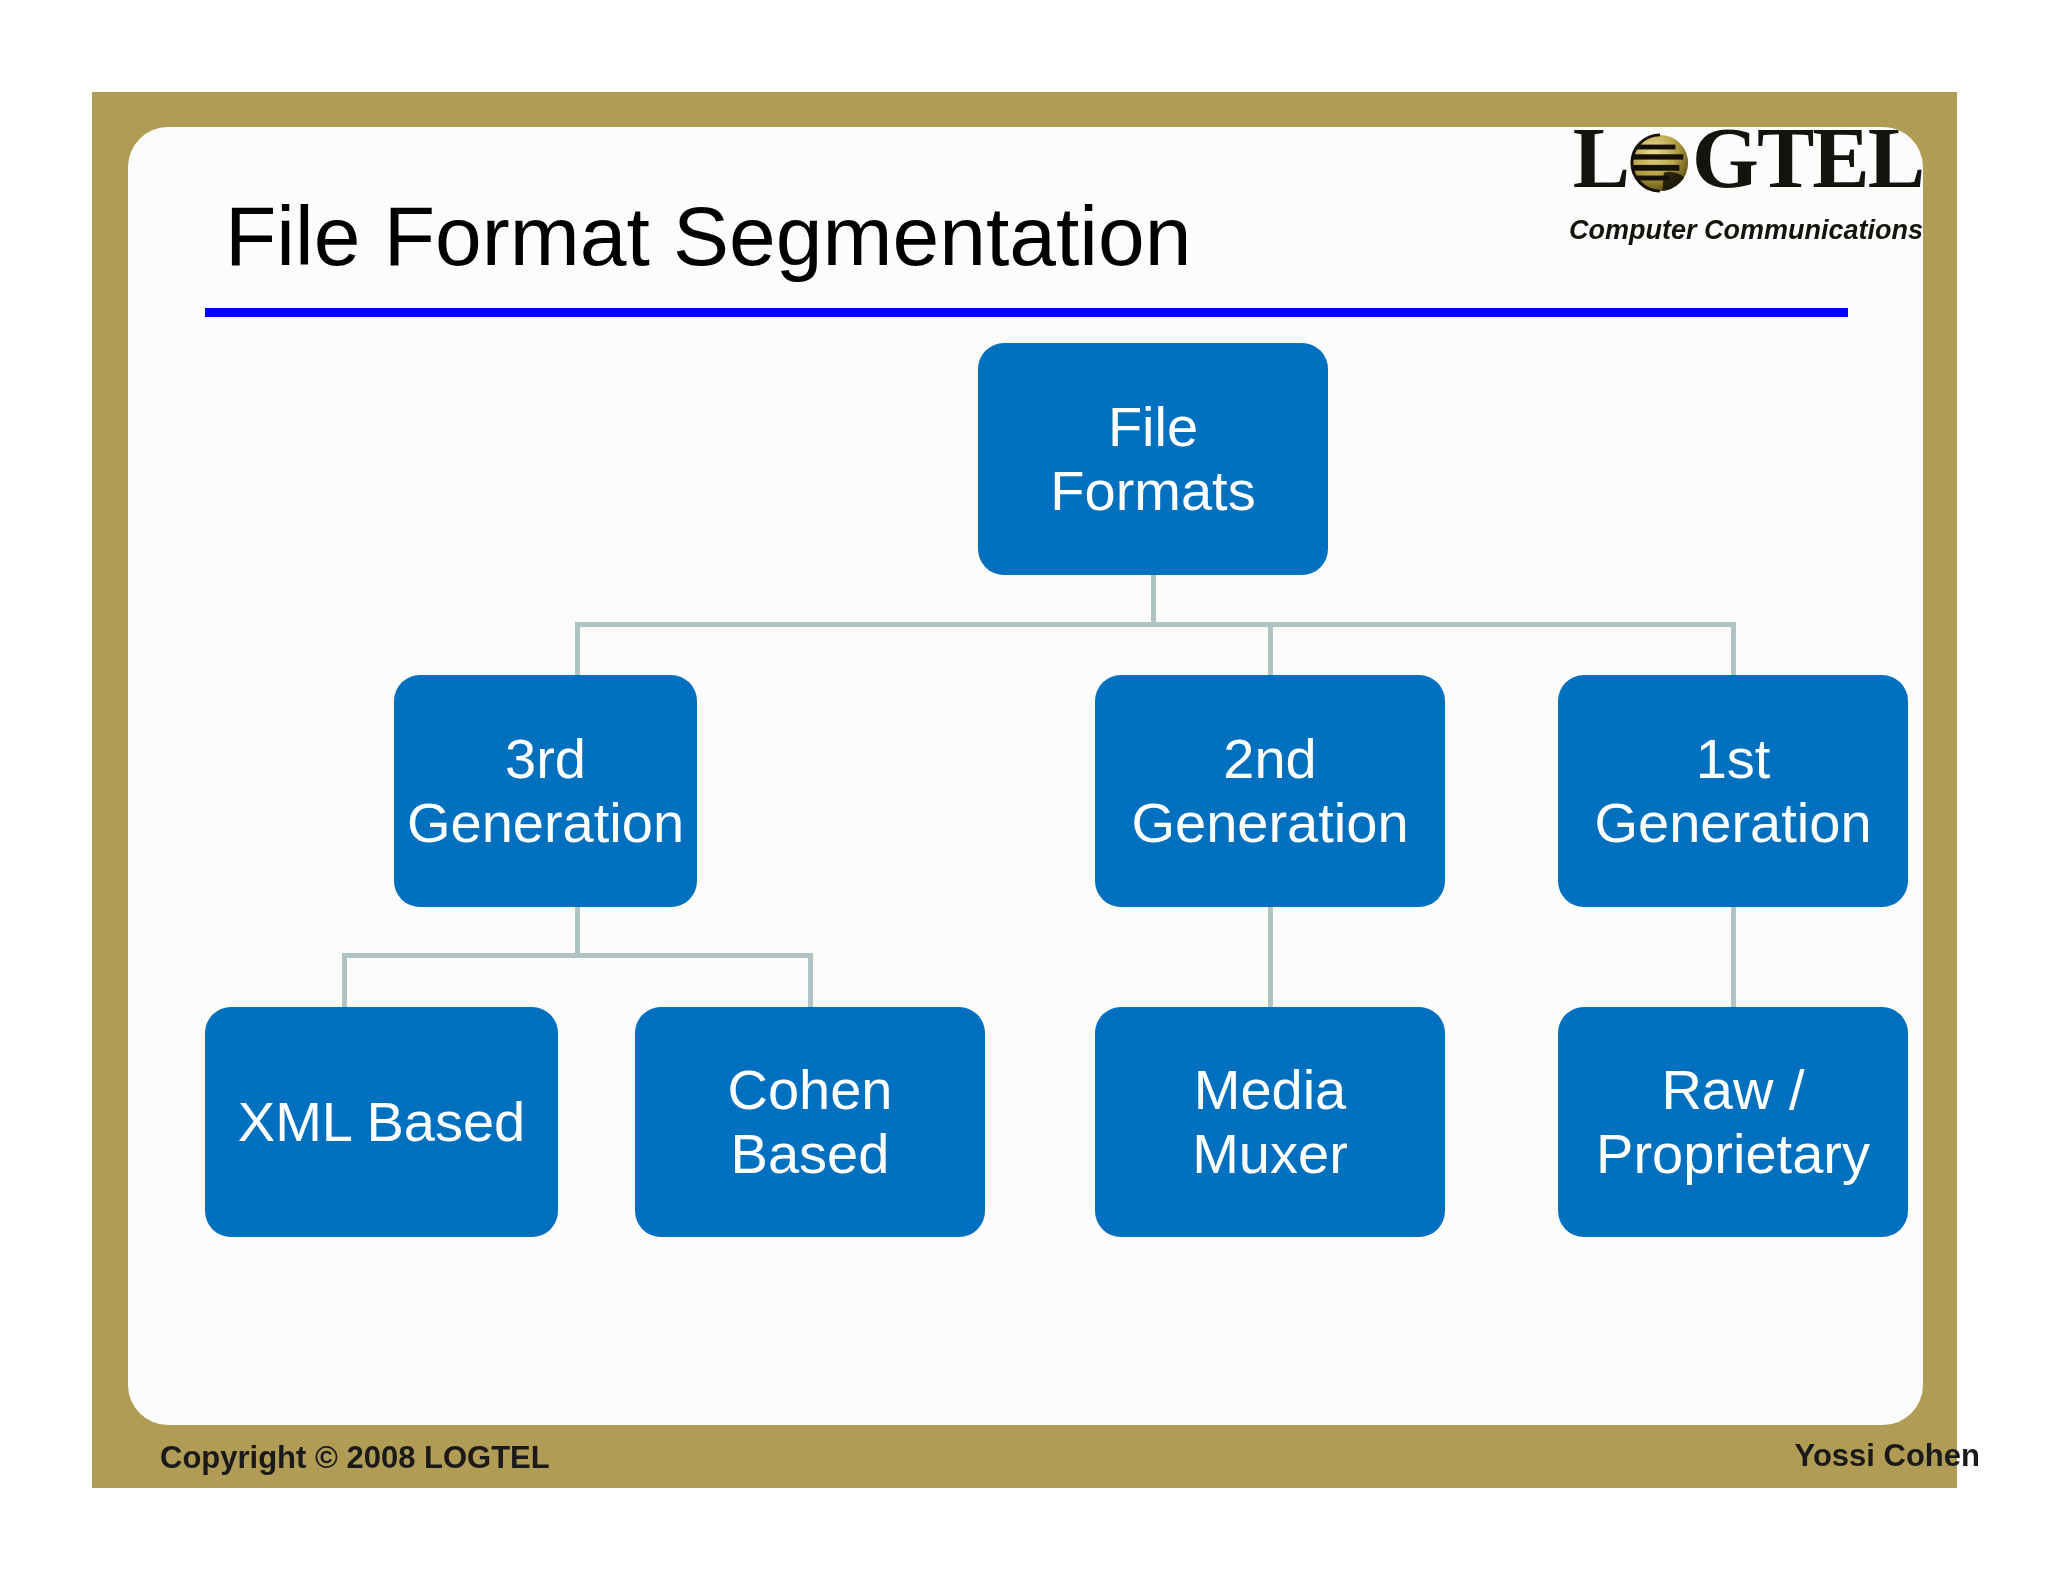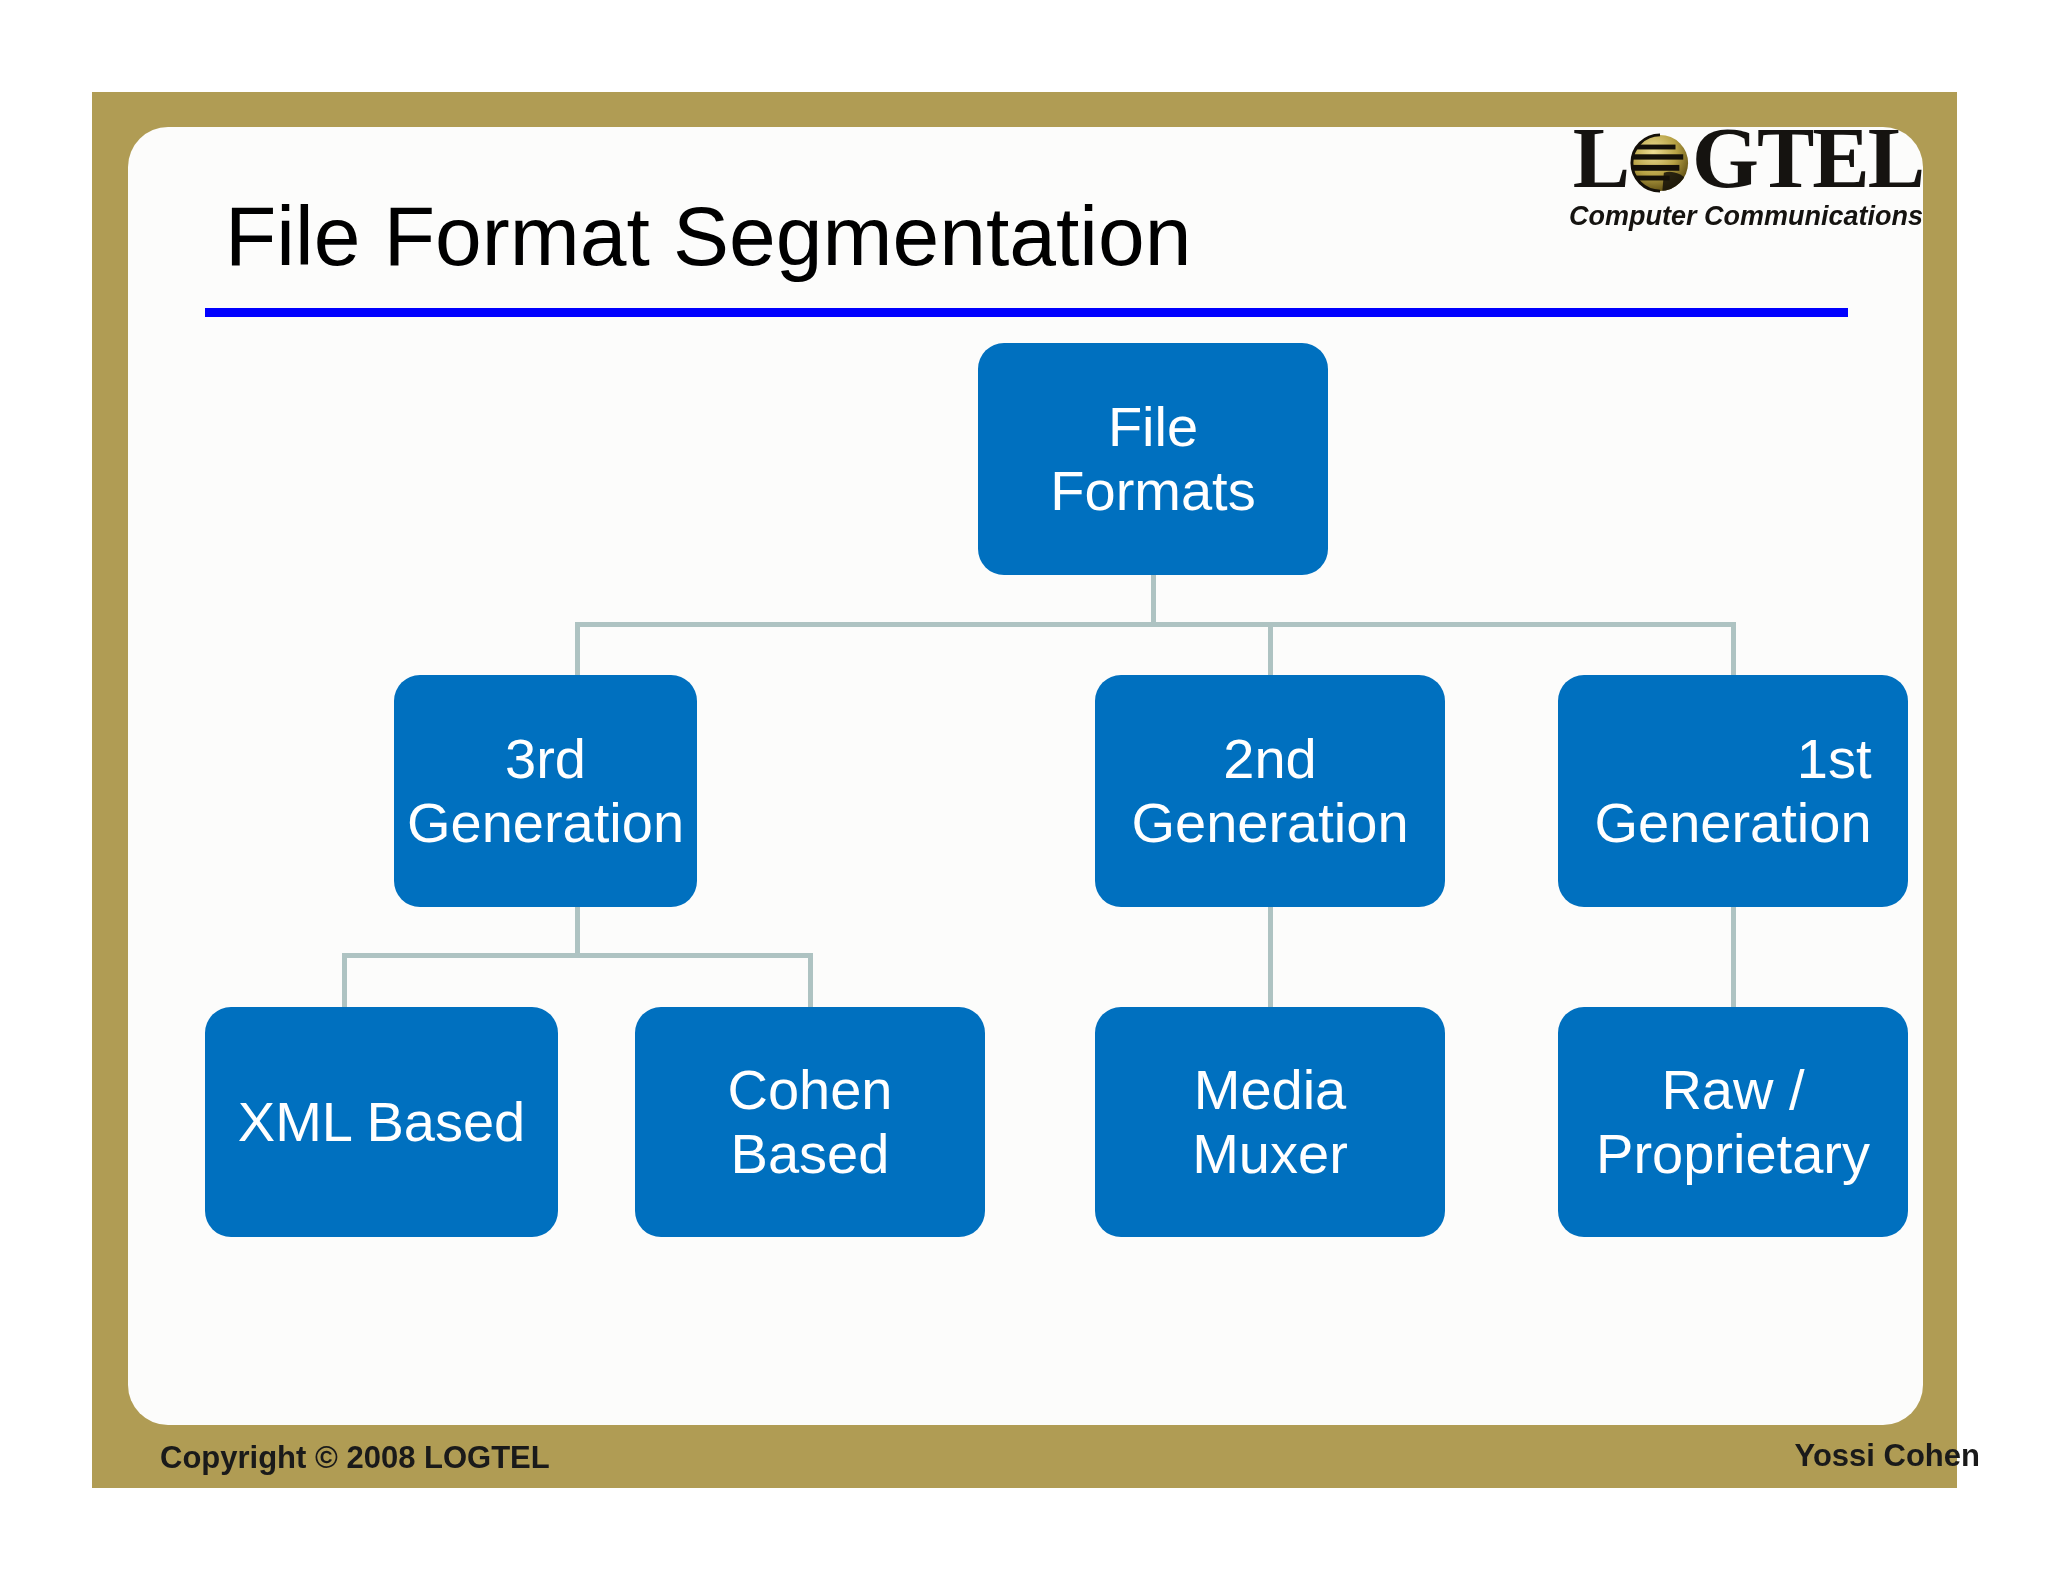--- a/index.html
+++ b/index.html
@@ -33,34 +33,34 @@
   
   .logo{position:absolute;top:118px;right:168px;text-align:right;}
   .wordmark{
     display:flex;align-items:flex-end;justify-content:flex-end;
     font-family:"Liberation Serif",serif;font-weight:700;
     font-size:86px;line-height:80px;color:#151310;letter-spacing:-2px;
   }
   .globe{width:62px;height:62px;margin:0 1px 4px 1px;display:block;}
   .tagline{
     font-family:"Liberation Sans",sans-serif;font-style:italic;font-weight:700;
-    font-size:27px;color:#151310;margin-top:3px;letter-spacing:0;
+    font-size:27px;color:#151310;margin-top:17px;letter-spacing:0;
   }
 
   
   .node{
     position:absolute;background:var(--node_fill,#0070bf);
     border-radius:26px;color:var(--node_text,#ffffff);
     display:flex;align-items:center;justify-content:center;
     text-align:center;font-size:56px;line-height:64px;white-space:pre-line;
   }
   .n-root  {left:978px; top:343px; width:350px;height:232px;}
   .n-gen3  {left:394px; top:675px; width:303px;height:232px;}
   .n-gen2  {left:1095px;top:675px; width:350px;height:232px;}
-  .n-gen1  {left:1558px;top:675px; width:350px;height:232px;text-align:right;}
+  .n-gen1  {left:1558px;top:675px; width:350px;height:232px;}
   .n-xml   {left:168px; top:1007px;width:353px;height:230px;margin-left:37px;}
   .n-object{left:635px; top:1007px;width:350px;height:230px;}
   .n-media {left:1095px;top:1007px;width:350px;height:230px;}
   .n-raw   {left:1558px;top:1007px;width:350px;height:230px;}
 
   
   .conn{position:absolute;background:var(--connector,#aec3c2);}
   .c-root-stem {left:1151px;top:575px;width:5px;   height:50px;}
   .c-bus1      {left:577px; top:622px;width:1158px;height:5px;}
   .c-drop-gen3 {left:575px; top:622px;width:5px;   height:53px;}

